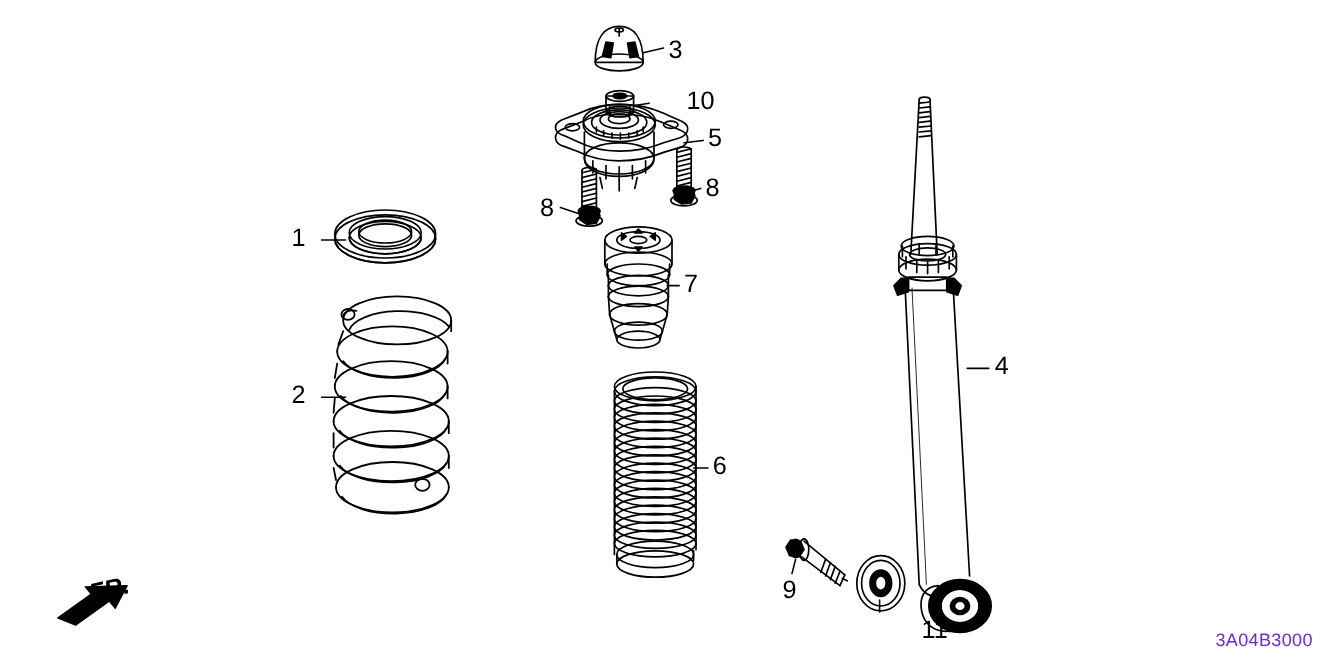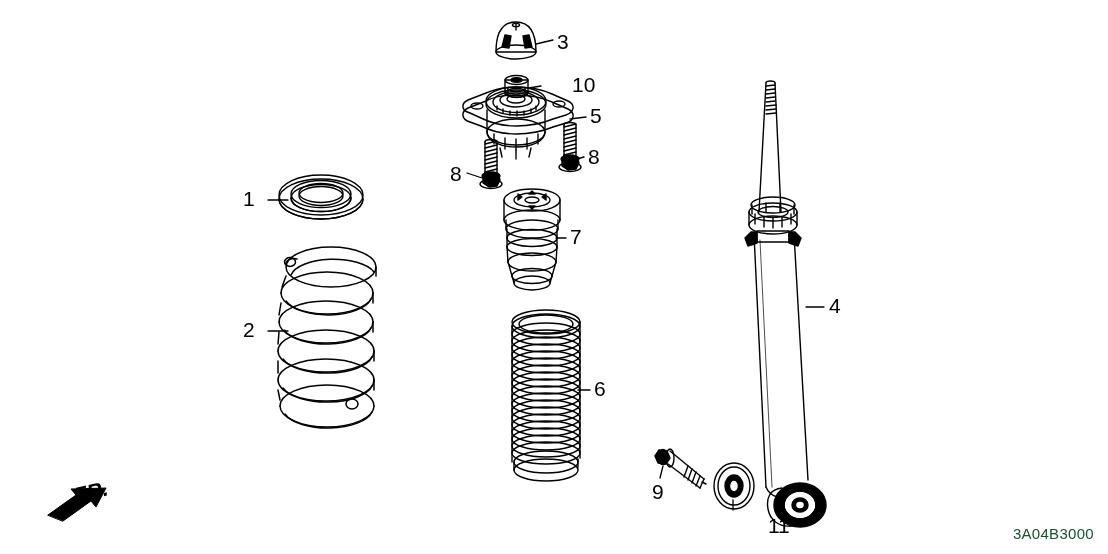--- a/index.html
+++ b/index.html
@@ -32,21 +32,21 @@
     line-height: 1;
     white-space: nowrap;
   }
   .diagram-code {
     position: absolute;
     right: 14px;
     bottom: 12px;
     font-family: "Liberation Sans", sans-serif;
     font-size: 15px;
     letter-spacing: 0.3px;
-    color: #14532d;
+    color: #6d28d9;
   }
   .fr-label {
     position: absolute;
     left: 72px;
     top: 484px;
     font-family: "Liberation Sans", sans-serif;
     font-size: 21px;
     font-weight: bold;
     font-style: italic;
     color: #000000;

